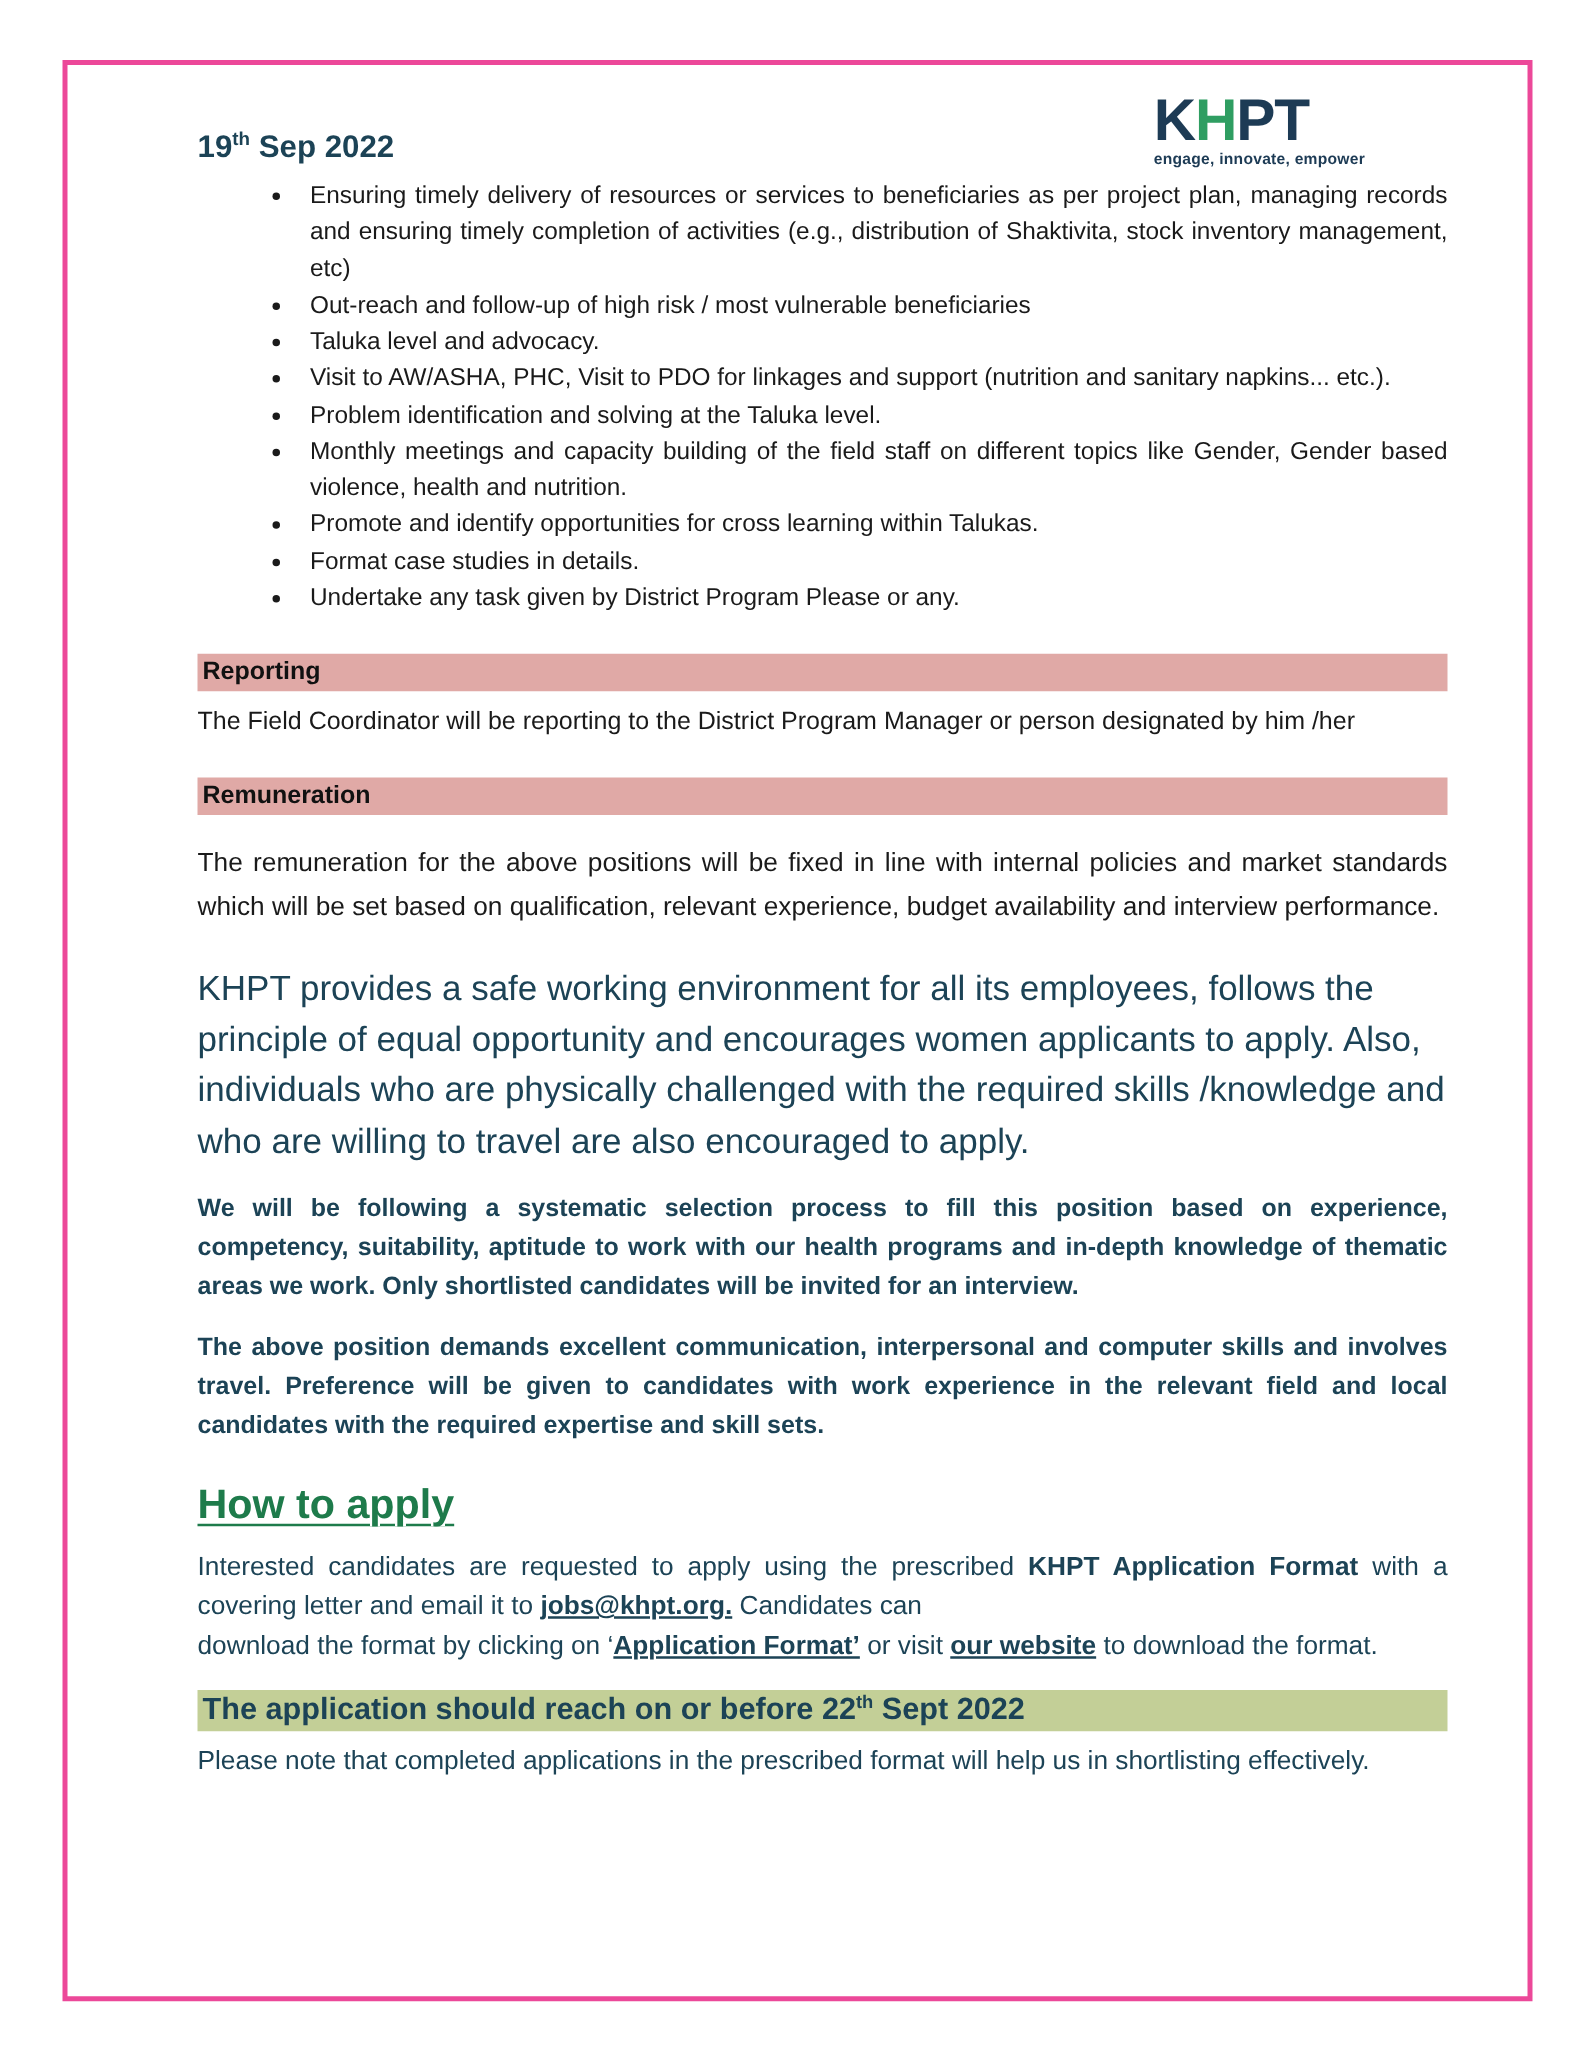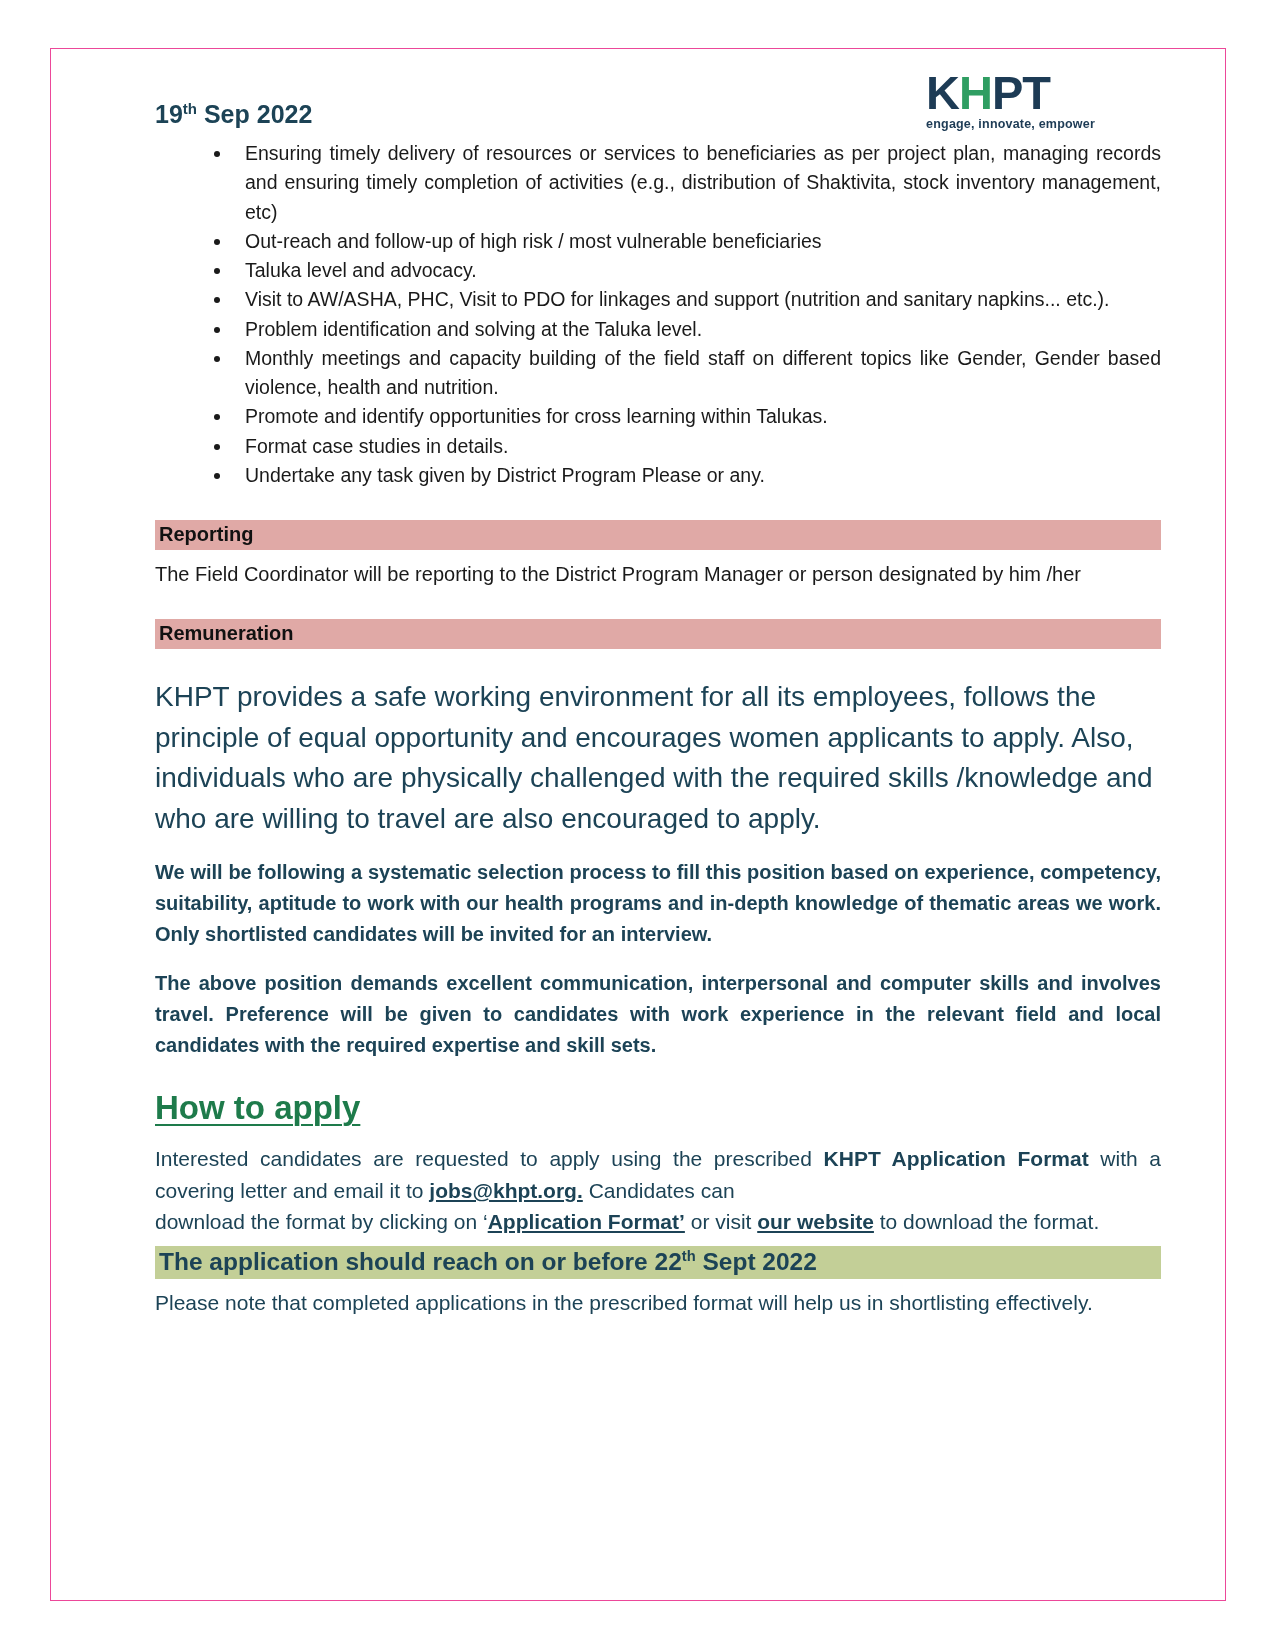--- a/index.html
+++ b/index.html
@@ -7,21 +7,21 @@
   body {
     font-family: "Liberation Sans", sans-serif;
     position: relative;
     height: 1651px;
     color: #1a1a1a;
   }
   .page {
     position: absolute;
     left: 50px; top: 48px;
     width: 1176px; height: 1553px;
-    border: 1px solid #ec4899;
+    border: 4px solid #ec4899;
     background: #ffffff;
     padding: 20px 64px 0 104px;
   }
   
   .header {
     display: flex;
     justify-content: space-between;
     align-items: flex-end;
   }
   .date {
@@ -62,21 +62,21 @@
   
   .bar-pink {
     margin-top: 30px;
     background: #e0a9a6;
     font-size: 20px;
     font-weight: bold;
     color: #111111;
     padding: 3px 6px 4px 4px;
   }
   .bar-green {
-    margin-top: 8px;
+    margin-top: 20px;
     background: #c3cf97;
     font-size: 24.5px;
     font-weight: bold;
     color: #1c4356;
     padding: 2px 6px 3px 4px;
   }
   
   p.black-body {
     margin-top: 9px;
     font-size: 20px;
@@ -157,20 +157,21 @@
     <li>Monthly meetings and capacity building of the field staff on different topics like Gender, Gender based violence, health and nutrition.</li>
     <li>Promote and identify opportunities for cross learning within Talukas.</li>
     <li>Format case studies in details.</li>
     <li>Undertake any task given by District Program Please or any.</li>
   </ul>
 
   <div class="bar-pink">Reporting</div>
   <p class="black-body">The Field Coordinator will be reporting to the District Program Manager or person designated by him /her</p>
 
   <div class="bar-pink">Remuneration</div>
+  <p class="black-justify">The remuneration for the above positions will be fixed in line with internal policies and market standards which will be set based on qualification, relevant experience, budget availability and interview performance.</p>
 
   <p class="teal-body">KHPT provides a safe working environment for all its employees, follows the principle of equal opportunity and encourages women applicants to apply. Also, individuals who are physically challenged with the required skills /knowledge and who are willing to travel are also encouraged to apply.</p>
 
   <p class="teal-bold">We will be following a systematic selection process to fill this position based on experience, competency, suitability, aptitude to work with our health programs and in-depth knowledge of thematic areas we work. Only shortlisted candidates will be invited for an interview.</p>
 
   <p class="teal-bold">The above position demands excellent communication, interpersonal and computer skills and involves travel. Preference will be given to candidates with work experience in the relevant field and local candidates with the required expertise and skill sets.</p>
 
   <h1 class="how-to-apply">How to apply</h1>
 
   <p class="apply-intro"><span>Interested candidates are requested to apply using the prescribed </span><span class="bold-inline">KHPT Application Format</span><span> with a covering letter and email it to </span><span class="link">jobs@khpt.org.</span><span> Candidates can</span><br><span>download the format by clicking on ‘</span><span class="link">Application Format’</span><span> or visit </span><span class="link">our website</span><span> to download the format.</span></p>

